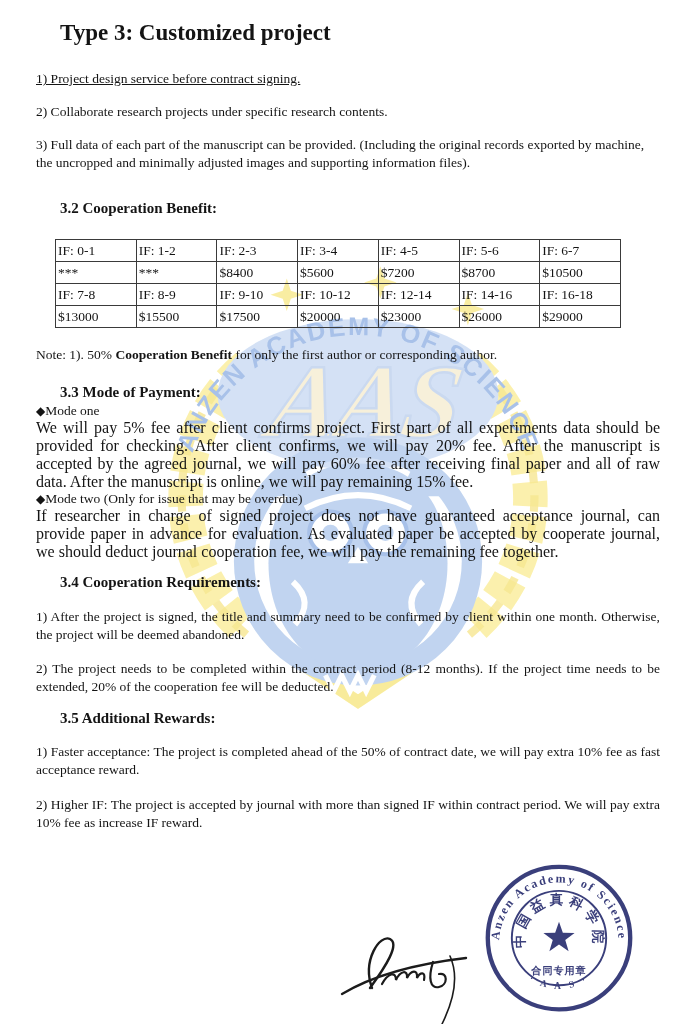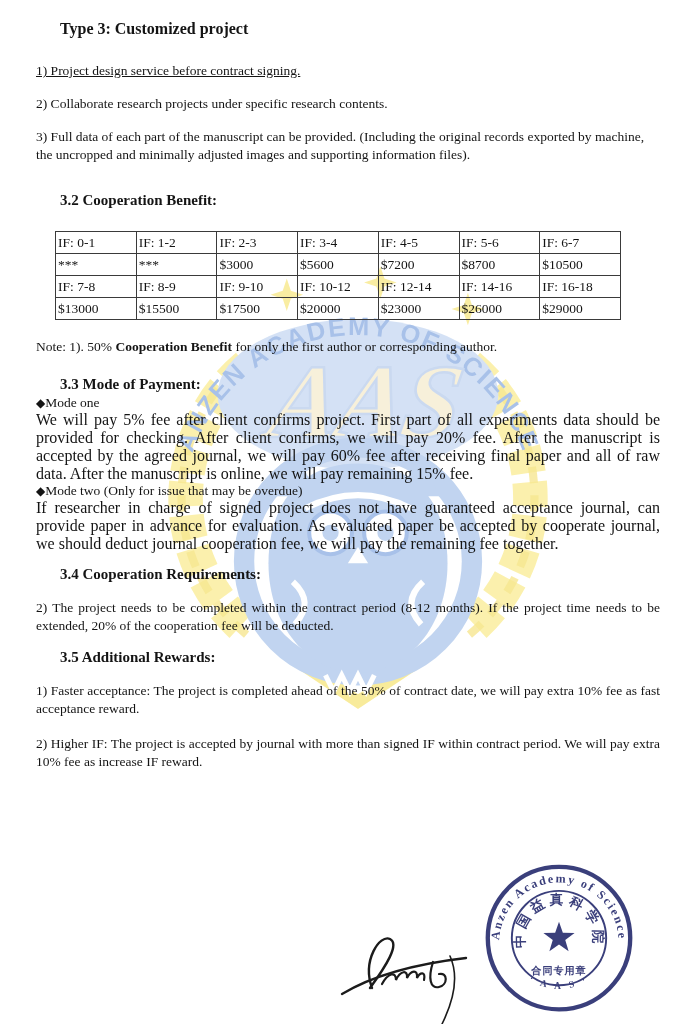--- a/index.html
+++ b/index.html
@@ -11,21 +11,21 @@
     font-family:"Liberation Serif","DejaVu Serif",serif;
     color:#141414;
   }
   
   .watermark{
     position:absolute;left:143px;top:252px;width:430px;height:468px;
     z-index:0;pointer-events:none;
   }
   
   .content{position:relative;z-index:1;padding:0 36px;}
-  .doc-title{font-size:16px;font-weight:bold;margin:20px 0 0 24px;}
+  .doc-title{font-size:23px;font-weight:bold;margin:20px 0 0 24px;}
   .sec-head{font-size:15px;font-weight:bold;margin:16px 0 0 24px;}
   .body-p{font-size:13.5px;line-height:18px;margin:14px 0 0 0;}
   .just{text-align:justify;}
   .first-item{margin-top:24px;text-decoration:underline;}
   
   .fee-table{
     border-collapse:collapse;margin:22px 0 0 19px;width:566px;table-layout:fixed;
   }
   .fee-table td{
     border:1px solid #3a3a3a;text-align:left;
@@ -114,21 +114,21 @@
           <td>IF: 1-2</td>
           <td>IF: 2-3</td>
           <td>IF: 3-4</td>
           <td>IF: 4-5</td>
           <td>IF: 5-6</td>
           <td>IF: 6-7</td>
         </tr>
         <tr>
           <td>***</td>
           <td>***</td>
-          <td>$3000</td>
+          <td>$8400</td>
           <td>$5600</td>
           <td>$7200</td>
           <td>$8700</td>
           <td>$10500</td>
         </tr>
         <tr>
           <td>IF: 7-8</td>
           <td>IF: 8-9</td>
           <td>IF: 9-10</td>
           <td>IF: 10-12</td>
@@ -152,20 +152,21 @@
       <p class="note-line"><span>Note: 1). 50% </span><b>Cooperation Benefit</b><span> for only the first author or corresponding author.</span></p>
     </div>
 
     <div class="sec-head" style="margin-top:20px">3.3 Mode of Payment:</div>
     <p class="mode-label"><span class="bullet">◆</span><span>Mode one</span></p>
     <p class="mode-p just">We will pay 5% fee after client confirms project. First part of all experiments data should be provided for checking. After client confirms, we will pay 20% fee. After the manuscript is accepted by the agreed journal, we will pay 60% fee after receiving final paper and all of raw data. After the manuscript is online, we will pay remaining 15% fee.</p>
     <p class="mode-label" style="margin-top:0"><span class="bullet">◆</span><span>Mode two (Only for issue that may be overdue)</span></p>
     <p class="mode-p just">If researcher in charge of signed project does not have guaranteed acceptance journal, can provide paper in advance for evaluation. As evaluated paper be accepted by cooperate journal, we should deduct journal cooperation fee, we will pay the remaining fee together.</p>
 
     <div class="sec-head" style="margin-top:13px">3.4 Cooperation Requirements:</div>
+    <p class="body-p just" style="margin-top:17px">1) After the project is signed, the title and summary need to be confirmed by client within one month. Otherwise, the project will be deemed abandoned.</p>
     <p class="body-p just" style="margin-top:16px">2) The project needs to be completed within the contract period (8-12 months). If the project time needs to be extended, 20% of the cooperation fee will be deducted.</p>
 
     <div class="sec-head" style="margin-top:14px">3.5 Additional Rewards:</div>
     <p class="body-p just" style="margin-top:16px">1) Faster acceptance: The project is completed ahead of the 50% of contract date, we will pay extra 10% fee as fast acceptance reward.</p>
     <p class="body-p just" style="margin-top:17px">2) Higher IF: The project is accepted by journal with more than signed IF within contract period. We will pay extra 10% fee as increase IF reward.</p>
   </div>
 
   <svg class="signature" viewBox="0 0 150 106">
     <g stroke="#1b1b1b" fill="none" stroke-linecap="round">
       <path d="M 4,76 C 34,58 76,46 128,40" stroke-width="2.4"></path>

